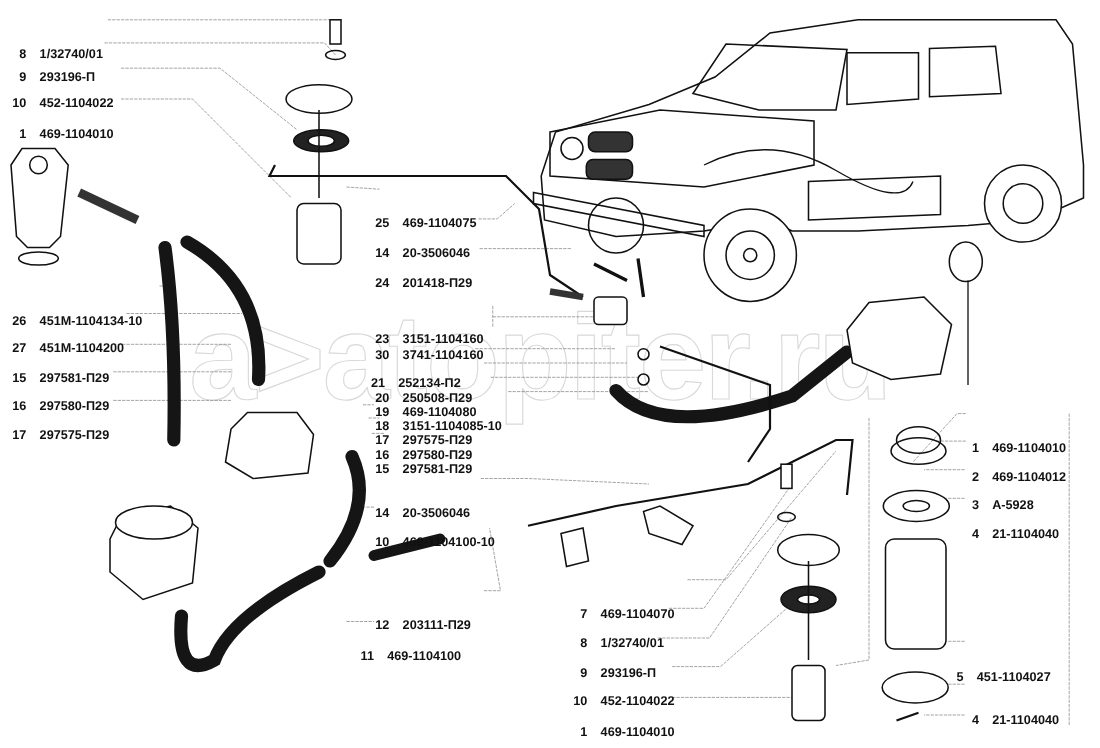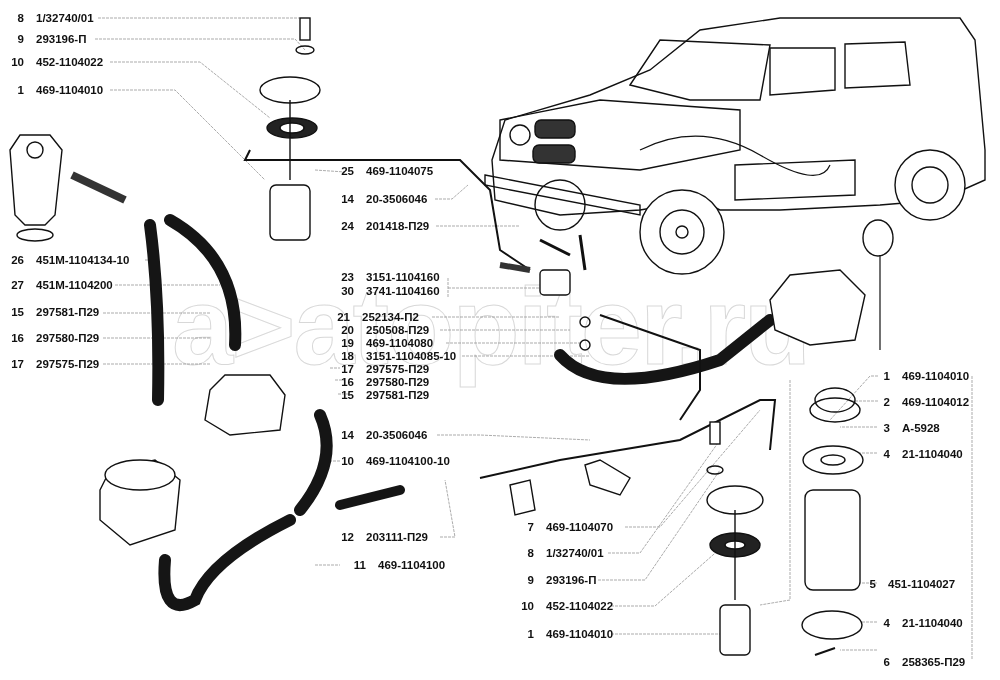--- a/index.html
+++ b/index.html
@@ -1,20 +1,20 @@
 <!DOCTYPE html>
 <html><head>
 <meta charset="utf-8">
 <style>
   html,body{margin:0;padding:0;background:#fff;}
   body{width:1000px;height:680px;position:relative;overflow:hidden;font-family:"Liberation Sans",sans-serif;}
   #art{position:absolute;left:0;top:0;width:1000px;height:680px;}
   .lbl{position:absolute;font-size:11.5px;font-weight:bold;color:#111;white-space:nowrap;line-height:13px;}
   .lbl .n{display:inline-block;width:24px;text-align:right;margin-right:12px;}
-  .lbl .c{display:inline-block;}
+  .lbl .c{display:inline-block;margin-top:32px;}
   .wm{position:absolute;left:172px;top:262px;font-size:110px;font-weight:bold;color:transparent;-webkit-text-stroke:1px #cfcfcf;letter-spacing:-2px;opacity:.8;}
 </style>
 </head>
 <body>
 
 <div class="wm">a&gt;atopiter.ru</div>
 
 <svg id="art" viewBox="0 0 1000 680" fill="none" stroke="#111" stroke-width="1.4">
 
   <g stroke="#888" stroke-width="0.7" stroke-dasharray="3 1">
@@ -169,21 +169,21 @@
 <div class="lbl" style="left:326px;top:311px"><span class="n">21</span><span class="c">252134-П2</span></div>
 <div class="lbl" style="left:330px;top:324px"><span class="n">20</span><span class="c">250508-П29</span></div>
 <div class="lbl" style="left:330px;top:337px"><span class="n">19</span><span class="c">469-1104080</span></div>
 <div class="lbl" style="left:330px;top:350px"><span class="n">18</span><span class="c">3151-1104085-10</span></div>
 <div class="lbl" style="left:330px;top:363px"><span class="n">17</span><span class="c">297575-П29</span></div>
 <div class="lbl" style="left:330px;top:376px"><span class="n">16</span><span class="c">297580-П29</span></div>
 <div class="lbl" style="left:330px;top:389px"><span class="n">15</span><span class="c">297581-П29</span></div>
 <div class="lbl" style="left:330px;top:429px"><span class="n">14</span><span class="c">20-3506046</span></div>
 <div class="lbl" style="left:330px;top:455px"><span class="n">10</span><span class="c">469-1104100-10</span></div>
 <div class="lbl" style="left:330px;top:531px"><span class="n">12</span><span class="c">203111-П29</span></div>
-<div class="lbl" style="left:342px;top:559px"><span class="n">11</span><span class="c">469-1104100</span></div>
+<div class="lbl" style="left:316px;top:559px"><span class="n">11</span><span class="c">469-1104100</span></div>
 
 <div class="lbl" style="left:510px;top:521px"><span class="n">7</span><span class="c">469-1104070</span></div>
 <div class="lbl" style="left:510px;top:547px"><span class="n">8</span><span class="c">1/32740/01</span></div>
 <div class="lbl" style="left:510px;top:574px"><span class="n">9</span><span class="c">293196-П</span></div>
 <div class="lbl" style="left:510px;top:600px"><span class="n">10</span><span class="c">452-1104022</span></div>
 <div class="lbl" style="left:510px;top:628px"><span class="n">1</span><span class="c">469-1104010</span></div>
 
 <div class="lbl" style="left:866px;top:370px"><span class="n">1</span><span class="c">469-1104010</span></div>
 <div class="lbl" style="left:866px;top:396px"><span class="n">2</span><span class="c">469-1104012</span></div>
 <div class="lbl" style="left:866px;top:422px"><span class="n">3</span><span class="c">А-5928</span></div>

